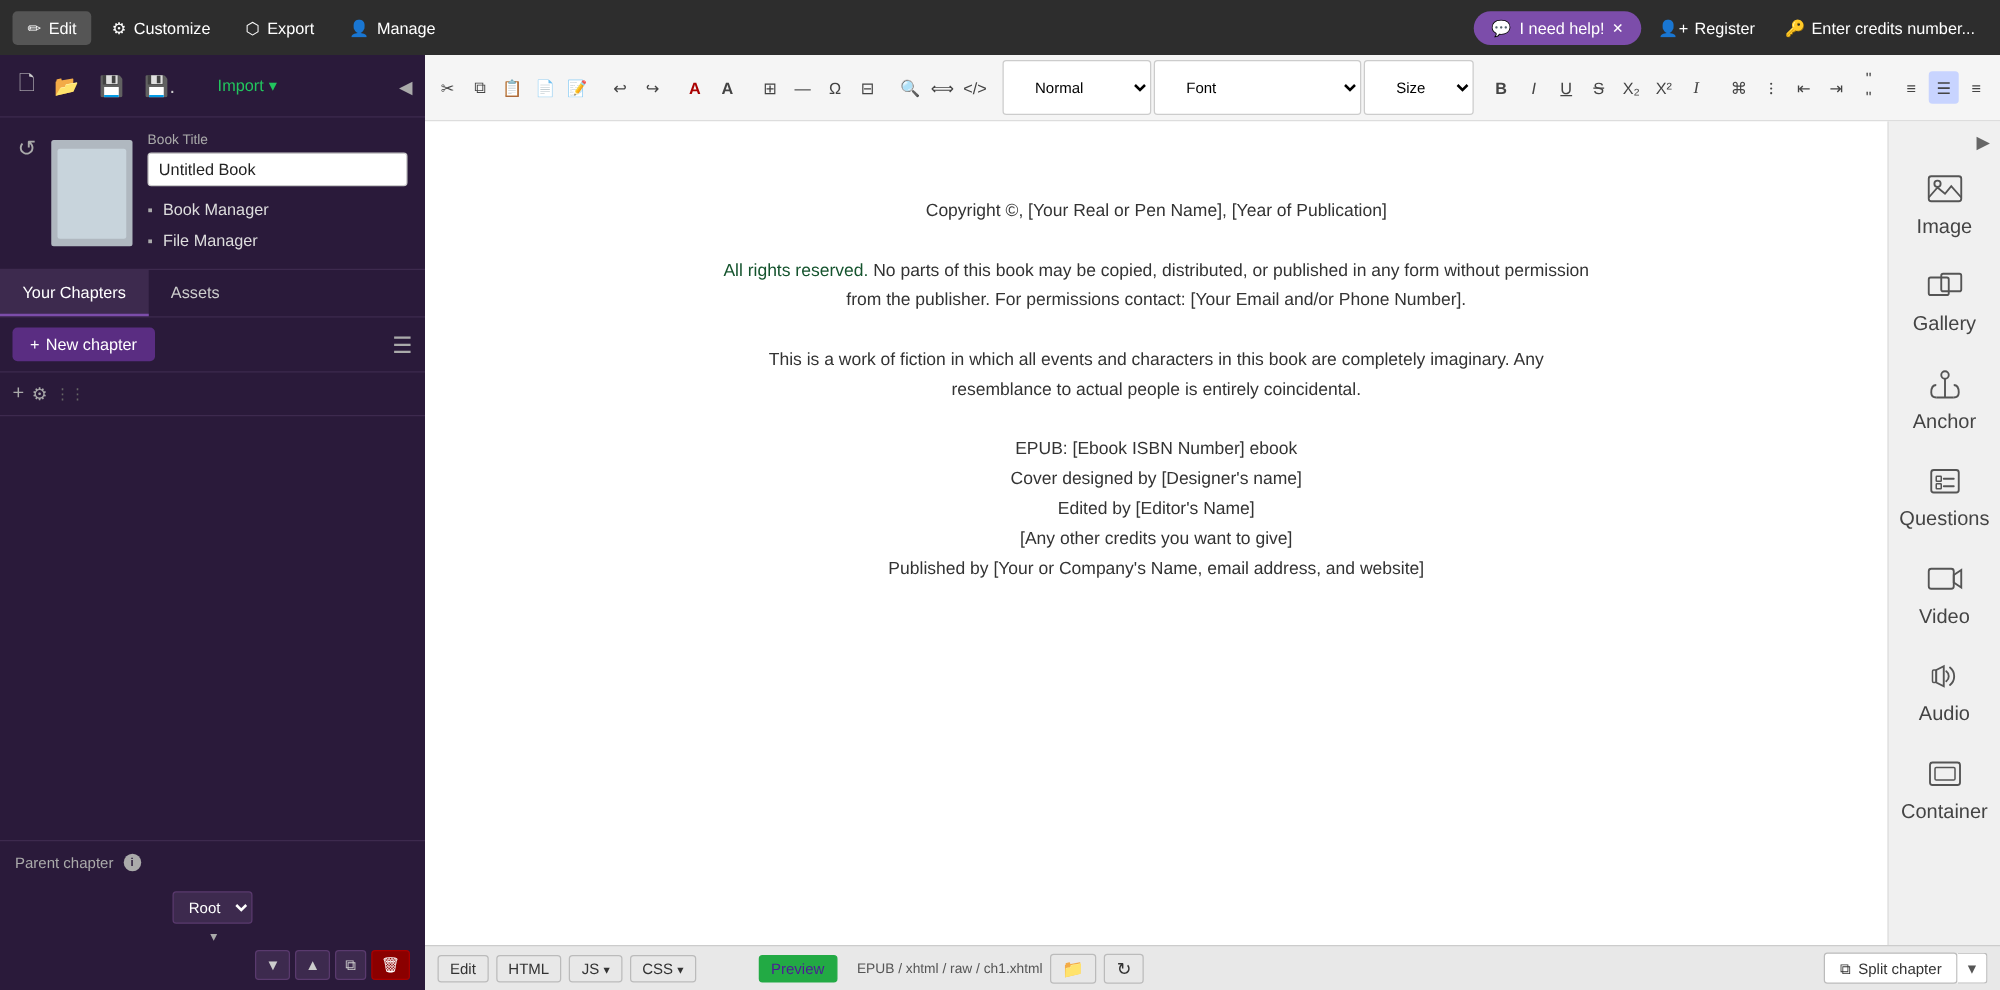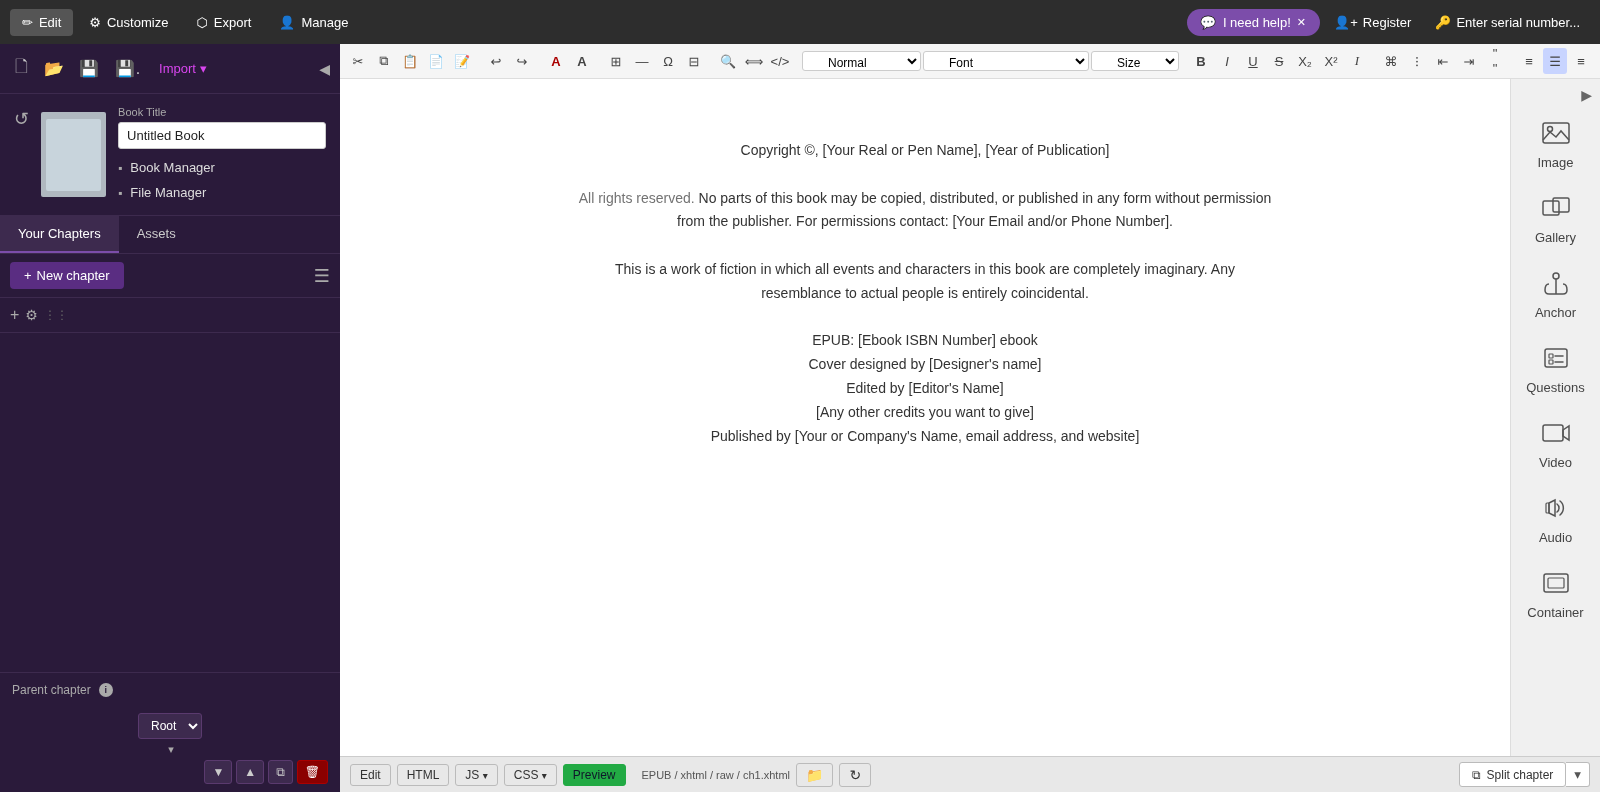--- a/index.html
+++ b/index.html
@@ -41,23 +41,23 @@
     .sidebar-toolbar {
       display: flex; align-items: center; padding: 8px 10px; gap: 6px;
       border-bottom: 1px solid #3d2a4e;
     }
     .sidebar-icon-btn {
       background: transparent; border: none; color: #ccc;
       font-size: 16px; cursor: pointer; padding: 3px 5px;
       border-radius: 3px;
     }
     .sidebar-import-btn {
-      background: transparent; border: none; color: #d946ef;
+      background: transparent; border: none; color: #22c55e;
       font-size: 13px; cursor: pointer; padding: 4px 8px;
-      border-radius: 3px; display: flex; align-items: center; gap: 4px;
+      border-radius: 3px; display: flex; align-items: center; gap: 4px; margin-left: 15px;
     }
     .sidebar-arrow { margin-left: auto; background: transparent; border: none; color: #aaa; font-size: 14px; cursor: pointer; }
 
     
     .book-cover-section {
       display: flex; align-items: center; gap: 12px; padding: 12px 14px;
       border-bottom: 1px solid #3d2a4e;
     }
     .book-thumb {
       width: 65px; height: 85px; background: #b0b8c0;
@@ -172,71 +172,71 @@
     .toolbar-btn {
       background: transparent; border: none; color: #444;
       padding: 4px 6px; border-radius: 3px; cursor: pointer;
       font-size: 13px; min-width: 24px; height: 26px;
       display: flex; align-items: center; justify-content: center;
     }
     .toolbar-btn.active { background: #c8d4ff; }
     .toolbar-separator { width: 1px; background: #ccc; height: 22px; margin: 0 3px; }
     .format-select {
       border: 1px solid #ccc; background: #fff; padding: 3px 21px;
-      border-radius: 3px; font-size: 12px; cursor: pointer; height: 20px;
+      border-radius: 3px; font-size: 12px; cursor: pointer; height: 44px;
     }
 
     
     .editor-right { flex: 1; display: flex; overflow: hidden; }
 
     
     .editor-area {
       flex: 1; background: #fff; overflow-y: auto;
       padding: 60px 80px; display: flex; flex-direction: column;
       align-items: center;
     }
     .editor-content {
       max-width: 700px; width: 100%; text-align: center; font-size: 14px;
       line-height: 1.7; color: #333;
     }
     .editor-content .copyright-line { color: #333; }
-    .editor-content .blue-text { color: #737373; text-align: center; }
+    .editor-content .blue-text { color: #14532d; text-align: center; }
 
     
     .right-panel {
       width: 90px; background: #f0f0f0; border-left: 1px solid #ddd;
       display: flex; flex-direction: column; align-items: center;
       padding: 8px 0; gap: 4px; overflow-y: auto; flex-shrink: 0;
     }
     .right-panel-top-arrow {
       background: transparent; border: none; color: #666;
       font-size: 14px; cursor: pointer; align-self: flex-end; margin-right: 8px;
     }
     .panel-item {
       display: flex; flex-direction: column; align-items: center;
       gap: 4px; padding: 8px 6px; border-radius: 6px;
       cursor: pointer; width: 76px; color: #333;
     }
     .panel-item-icon {
       width: 36px; height: 36px; display: flex; align-items: center;
       justify-content: center; font-size: 20px; color: #555;
     }
-    .panel-item-label { font-size: 13px; text-align: center; color: #444; }
+    .panel-item-label { font-size: 16px; text-align: center; color: #444; }
 
     
     .bottom-bar {
       background: #e8e8e8; border-top: 1px solid #ccc;
       display: flex; align-items: center; padding: 4px 10px; gap: 6px;
       height: 36px; flex-shrink: 0;
     }
     .bottom-btn {
       background: transparent; border: 1px solid #bbb; padding: 3px 9px;
       border-radius: 3px; font-size: 12px; cursor: pointer; color: #333;
     }
-    .bottom-btn.preview { background: #22aa44; color: #0f172a; border-color: #22aa44; }
+    .bottom-btn.preview { background: #22aa44; color: #4c1d95; border-color: #22aa44; margin-left: 44px; }
     .bottom-path { font-size: 11px; color: #555; margin-left: 10px; }
     .bottom-spacer { flex: 1; }
     .split-chapter-btn {
       display: flex; align-items: center; gap: 6px;
       background: #fff; border: 1px solid #bbb; padding: 4px 12px;
       border-radius: 3px; font-size: 12px; cursor: pointer; color: #333;
     }
     .split-dropdown-btn {
       background: #fff; border: 1px solid #bbb; border-left: none;
       padding: 4px 8px; border-radius: 0 3px 3px 0; cursor: pointer; color: #555;
@@ -271,21 +271,21 @@
     <span>💬</span>
     <span>I need help!</span>
     <span style="font-size:11px;">✕</span>
   </button>
   <button class="nav-right-btn">
     <span>👤+</span>
     <span>Register</span>
   </button>
   <button class="nav-right-btn">
     <span>🔑</span>
-    <span>Enter serial number...</span>
+    <span>Enter credits number...</span>
   </button>
 </div>
 
 <div class="main-area">
 
   <div class="sidebar">
 
     <div class="sidebar-toolbar">
       <button class="sidebar-icon-btn" title="New">🗋</button>
       <button class="sidebar-icon-btn" title="Open">📂</button>

